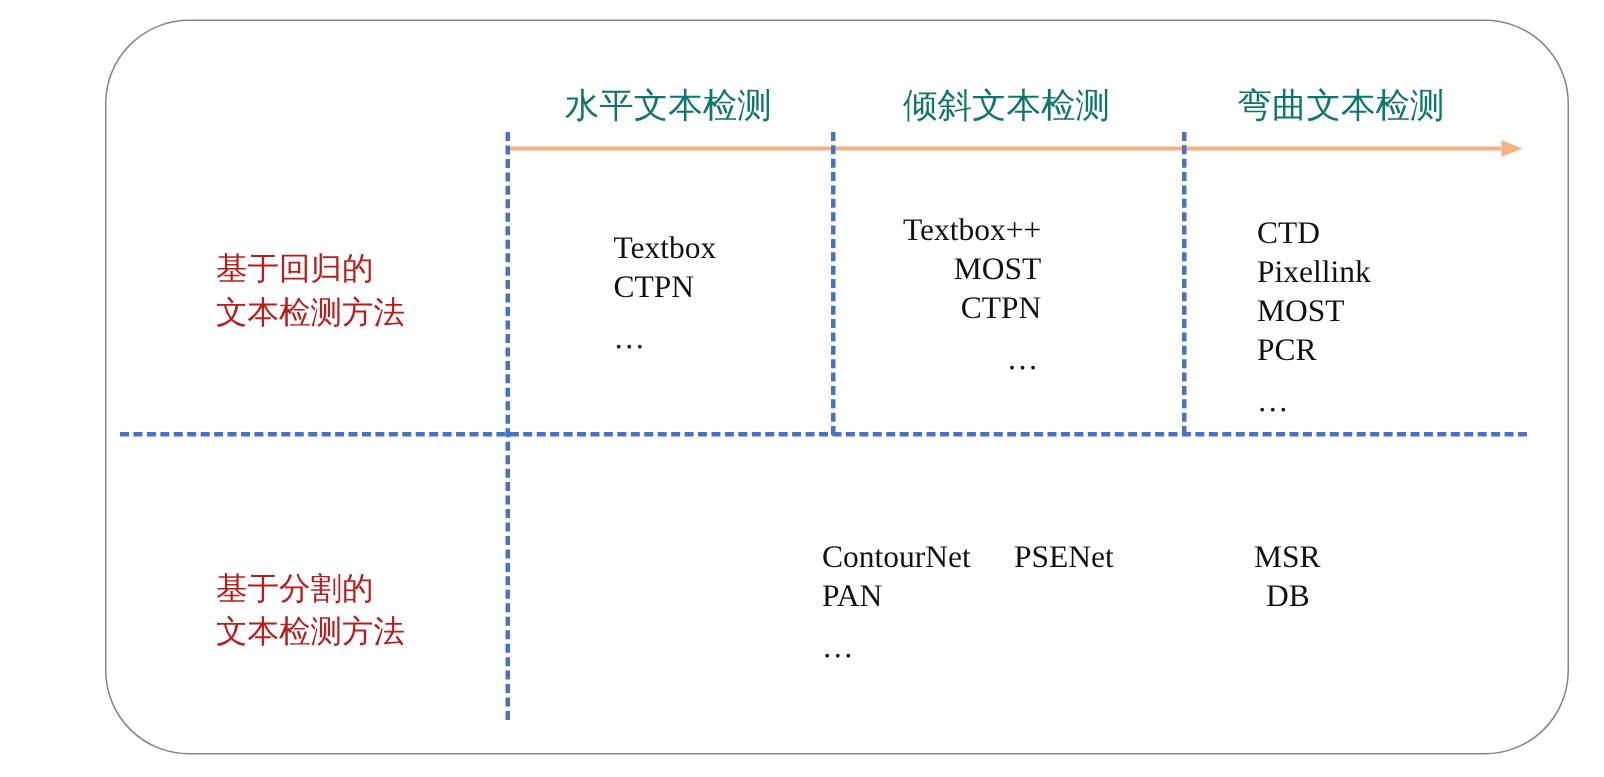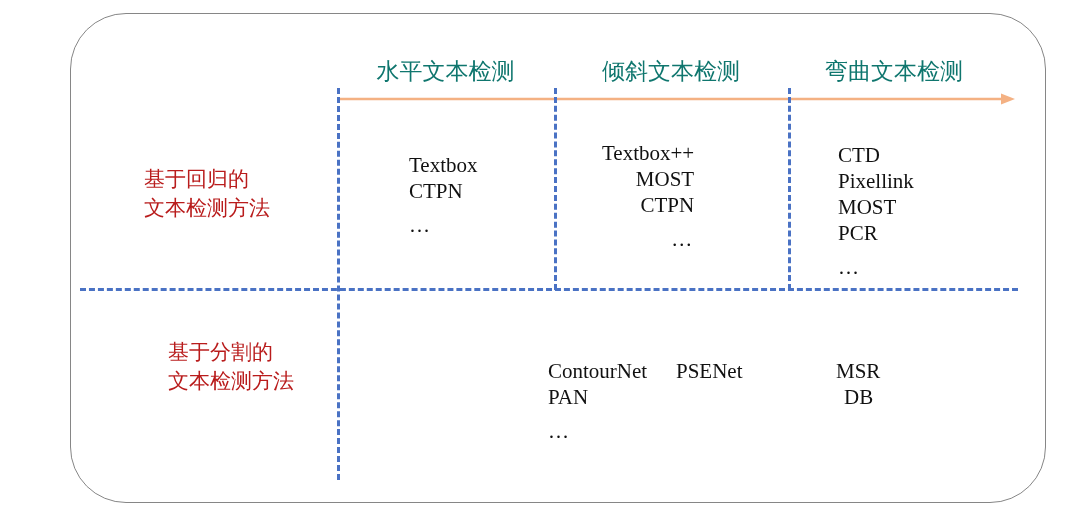--- a/index.html
+++ b/index.html
@@ -75,21 +75,21 @@
   .row-label {
     position: absolute;
     font-family: "DejaVu Sans", "Liberation Sans", sans-serif;
     font-size: 21px;
     line-height: 29px;
     color: #b91c1c;
     white-space: nowrap;
     text-align: left;
   }
   #row-label-0 { left: 144px; top: 165px; }
-  #row-label-1 { left: 144px; top: 338px; margin-left: 24px; }
+  #row-label-1 { left: 144px; top: 378px; }
   .row-label .line { display: block; }
 
   
   .cell {
     position: absolute;
     font-family: "Liberation Serif", "DejaVu Serif", serif;
     font-size: 21px;
     line-height: 26px;
     color: #111111;
     white-space: nowrap;

